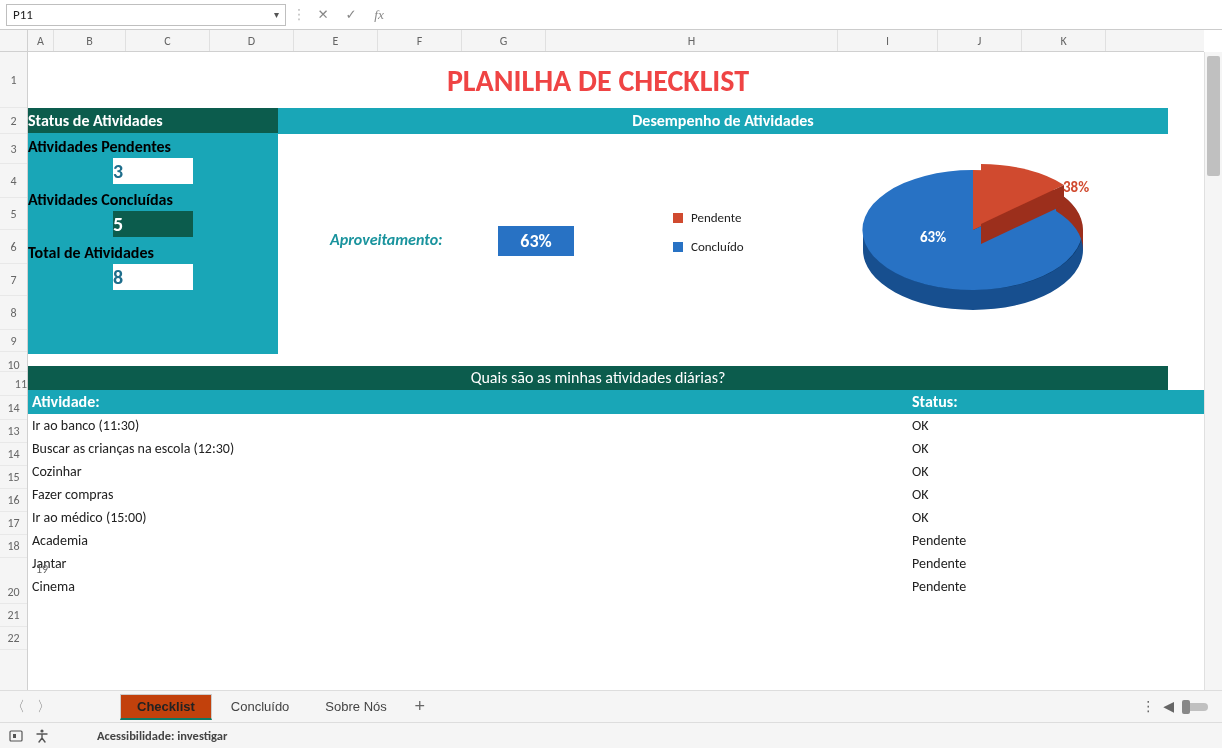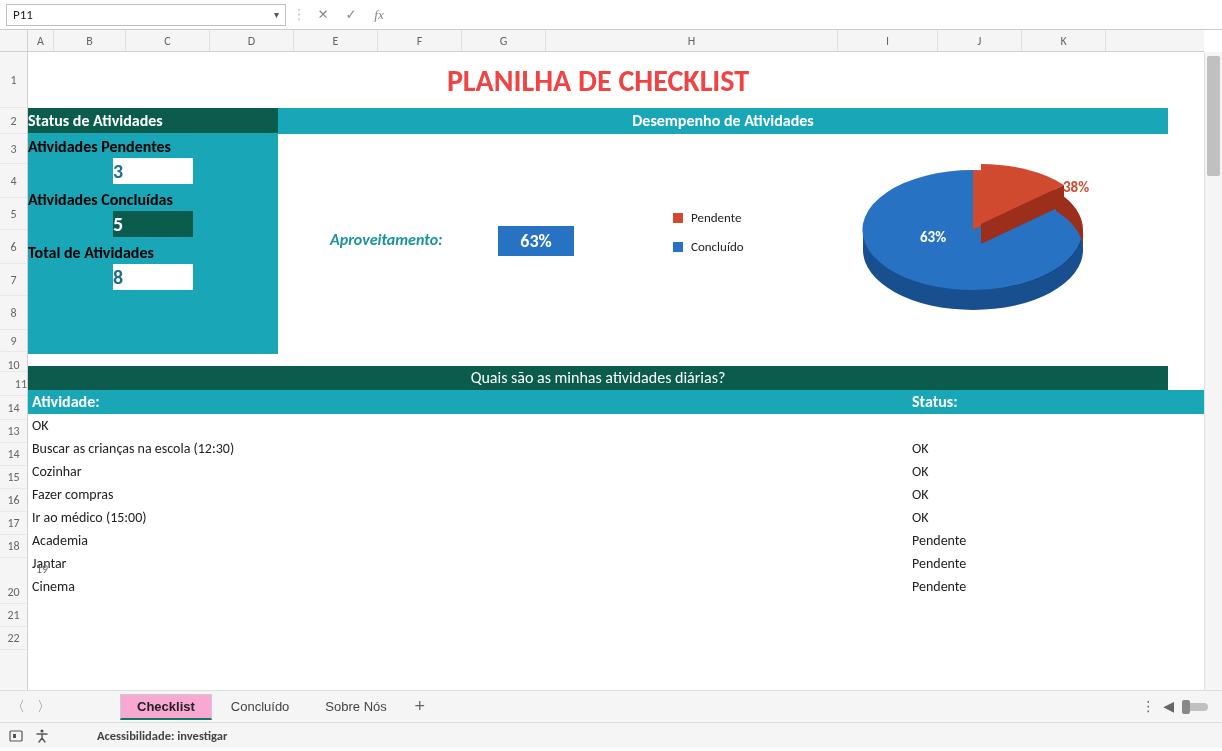--- a/index.html
+++ b/index.html
@@ -61,21 +61,21 @@
   .act-row.empty { border-bottom:none; }
 
   
   .vscroll { position:absolute; right:0; top:22px; bottom:0; width:18px; background:#f5f5f5; border-left:1px solid #e0e0e0;}
   .vscroll .thumb { position:absolute; left:2px; right:2px; top:4px; height:120px; background:#c0c0c0; border-radius:2px;}
 
   
   .tabbar { height:32px; background:#f5f5f5; border-top:1px solid #ddd; display:flex; align-items:center; padding:0 6px; gap:2px; }
   .tabnav { width:24px; height:24px; display:flex; align-items:center; justify-content:center; color:#888; background:transparent; border:none; font-size:14px;}
   .tab { padding:4px 16px; font-size:13px; color:#444; border:1px solid transparent; background:transparent; cursor:pointer;}
-  .tab.active { background:#f9a8d4; border:1px solid #ccc; border-bottom:2px solid #0f7864; font-weight:bold; color:#222; }
+  .tab.active { background:#c2410c; border:1px solid #ccc; border-bottom:2px solid #0f7864; font-weight:bold; color:#222; }
   .tab-add { width:28px; height:24px; display:flex; align-items:center; justify-content:center; color:#666; font-size:18px; background:transparent; border:none;}
   .tabbar-spacer { flex:1; }
   .tabbar-right { display:flex; align-items:center; gap:8px; padding-right:8px; color:#666;}
   .hslider { width:26px; height:8px; background:#c0c0c0; border-radius:4px; position:relative;}
   .hslider::before { content:""; position:absolute; left:0; top:-3px; width:8px; height:14px; background:#888; border-radius:2px;}
 
   
   .statusbar { height:26px; background:#f5f5f5; border-top:1px solid #ddd; display:flex; align-items:center; padding:0 8px; gap:10px; font-size:12.5px; color:#444;}
   .sb-icon { width:16px; height:16px; display:inline-flex; align-items:center; justify-content:center; }
 </style>
@@ -195,20 +195,21 @@
         </div>
       </div>
 
       <div class="activities-title">Quais são as minhas atividades diárias?</div>
       <div class="activities-header">
         <div class="col-a">Atividade:</div>
         <div class="col-s">Status:</div>
       </div>
       <div class="activities-rows" id="act-rows">
           <div class="act-row">
+            <div class="col-a">Ir ao banco (11:30)</div>
             <div class="col-s">OK</div>
           </div>
           <div class="act-row">
             <div class="col-a">Buscar as crianças na escola (12:30)</div>
             <div class="col-s">OK</div>
           </div>
           <div class="act-row">
             <div class="col-a">Cozinhar</div>
             <div class="col-s">OK</div>
           </div>

